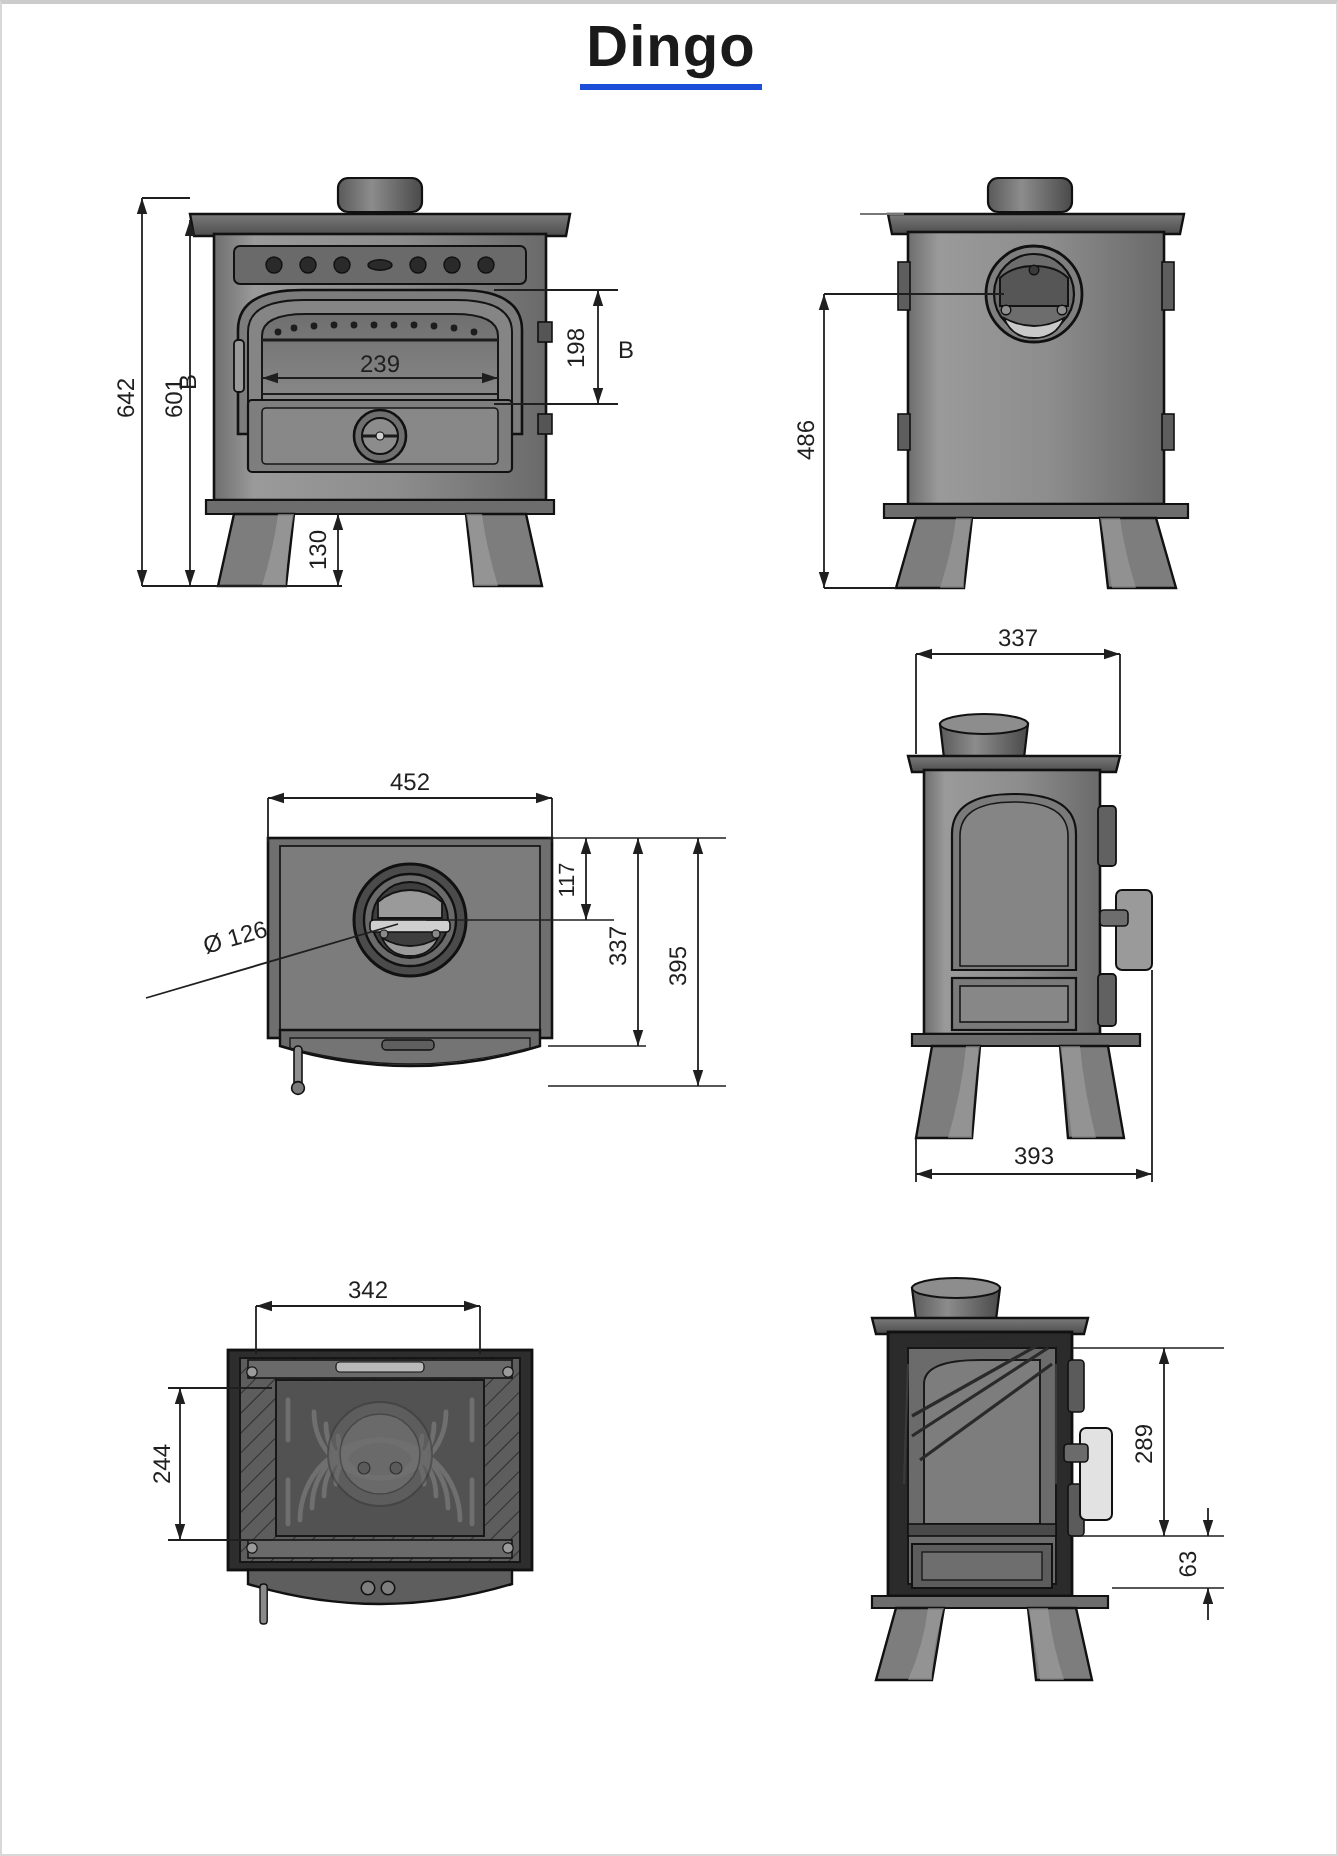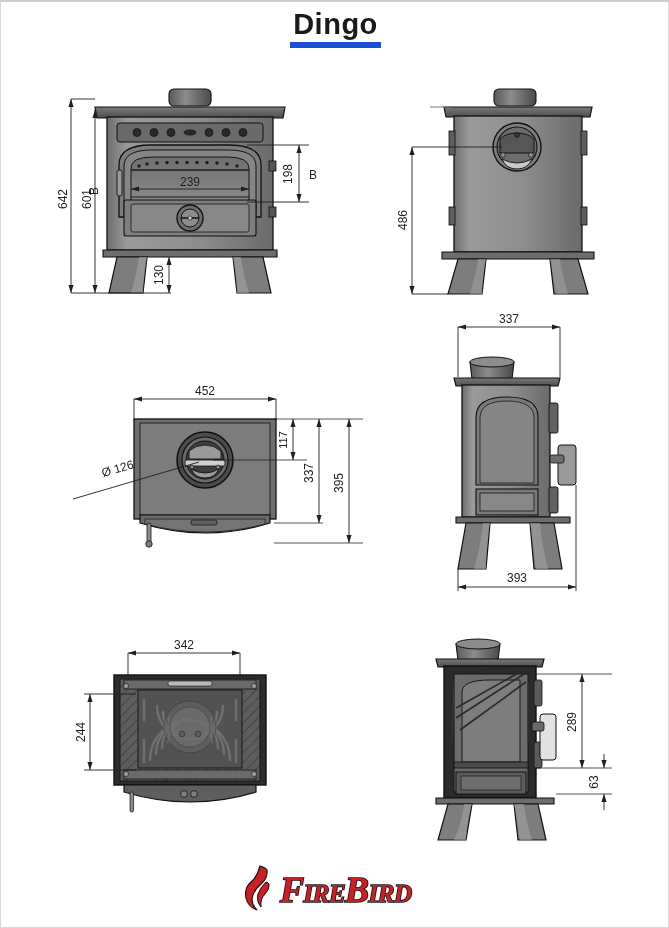--- a/index.html
+++ b/index.html
@@ -4,21 +4,21 @@
 <style>
   html,body{margin:0;padding:0;background:#fff;}
   body{width:669px;height:928px;position:relative;overflow:hidden;
        font-family:"Liberation Sans",sans-serif;color:#1a1a1a;}
   #page{position:absolute;inset:0;width:669px;height:928px;background:#fff;
         border-top:2px solid #cccccc;border-left:1px solid #d8d8d8;
         border-right:1px solid #d8d8d8;border-bottom:1px solid #d8d8d8;
         box-sizing:border-box;}
   #title{position:absolute;left:0;top:6px;width:669px;text-align:center;
          font-size:29px;font-weight:bold;letter-spacing:.5px;}
-  #title span{border-bottom:6px solid #1d4ed8;padding:0 3px 1px 3px;display:inline-block;text-align:center;}
+  #title span{border-bottom:3px solid #1d4ed8;padding:0 3px 1px 3px;display:inline-block;text-align:center;}
   .view{position:absolute;}
   svg{display:block;overflow:visible;}
   .dimtxt{font-family:"Liberation Sans",sans-serif;font-size:12px;fill:#1f1f1f;}
   .dimtxt-s{font-family:"Liberation Sans",sans-serif;font-size:11px;fill:#1f1f1f;}
   #logo{position:absolute;left:0;top:858px;width:669px;text-align:center;}
   #logo svg{display:inline-block;}
 </style>
 </head>
 <body>
 
@@ -457,23 +457,14 @@
     <g stroke="#1f1f1f" stroke-width=".9" fill="none">
       <line x1="198" y1="132" x2="198" y2="146"></line>
       <line x1="198" y1="172" x2="198" y2="188"></line>
       <path d="M198 146 l-2.6 -8 l5.2 0 Z" fill="#1f1f1f" stroke="none"></path>
       <path d="M198 172 l-2.6 8 l5.2 0 Z" fill="#1f1f1f" stroke="none"></path>
     </g>
     <text class="dimtxt" x="192" y="160" transform="rotate(-90 192 160)" text-anchor="middle">63</text>
   </svg>
   </div>
 
-  <div id="logo">
-    <svg width="200" height="54" viewBox="0 0 200 54">
-      <g>
-        <path d="M24 6 q-3 11 -9 16 q-7 6 -5 16 q2 9 11 12 q-7 -7 -4 -15 q2 -6 8 -11 q7 -6 6 -14 q-1 -2 -7 -4 Z" fill="#cc1f24" stroke="#111" stroke-width="1.1"></path>
-        <path d="M30 22 q-6 6 -8 12 q-2 7 3 13 q-1 -8 4 -13 q5 -5 4 -10 q-1 -2 -3 -2 Z" fill="#cc1f24" stroke="#111" stroke-width="1"></path>
-      </g>
-      <text x="44" y="42" font-family="'Liberation Serif',serif" font-size="36" font-weight="bold" font-style="italic" letter-spacing="-0.5" fill="#cc1f24" stroke="#111111" stroke-width="1.6" paint-order="stroke" style="font-variant:small-caps;">FireBird</text>
-    </svg>
-  </div>
 
 </div>
 
 </body></html>

